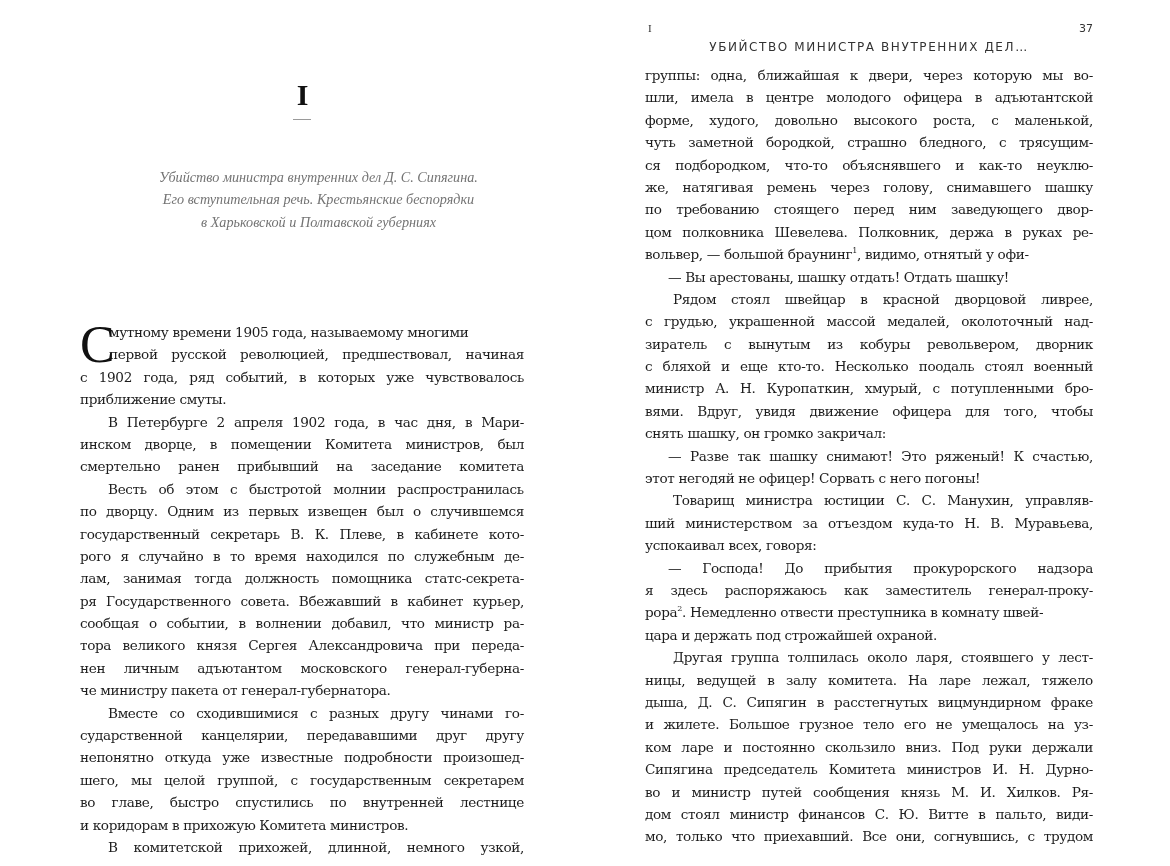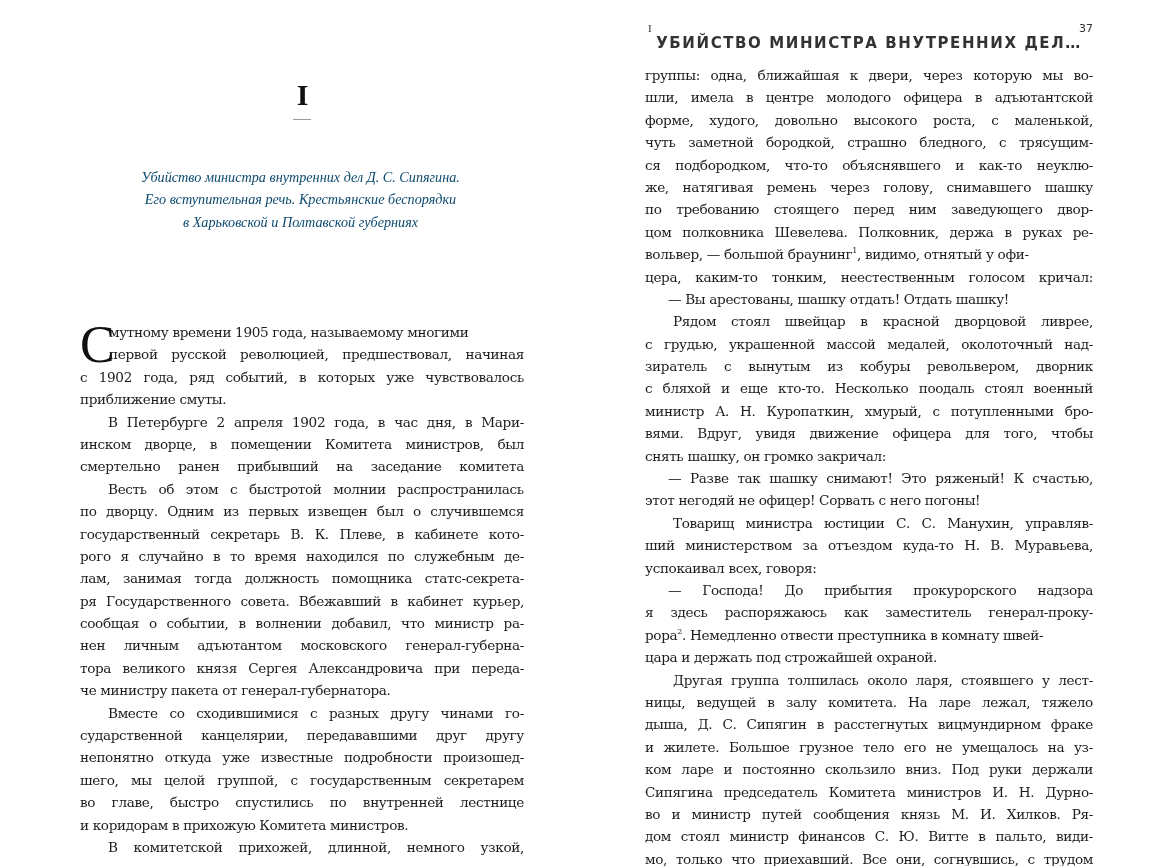--- a/index.html
+++ b/index.html
@@ -14,22 +14,22 @@
 
   
   .chapter-num {
     position: absolute; left: 0; width: 605px; top: 78px; text-align: center;
     font-family: "Liberation Serif", serif; font-size: 30px; font-weight: bold; color: #111;
   }
   .chapter-rule {
     position: absolute; left: 293px; top: 119px; width: 18px; height: 1px; background: #9a9a9a;
   }
   .chapter-summary {
-    position: absolute; left: 108px; width: 385px; top: 166px; text-align: center;
-    font-family: "Liberation Serif", serif; font-style: italic; font-size: 14.2px; line-height: 22.4px; color: #0c4a6e;
+    position: absolute; left: 126px; width: 385px; top: 166px; text-align: center;
+    font-family: "Liberation Serif", serif; font-style: italic; font-size: 14.2px; line-height: 22.4px; color: #737373;
   }
   .chapter-summary div { white-space: nowrap; }
 
   .body-text {
     position: absolute; font-family: "DejaVu Serif", serif; font-size: 13.6px; line-height: 22.4px;
     color: #1c1c1c; letter-spacing: -0.35px;
   }
   .body-text .line { white-space: nowrap; display: flex; justify-content: space-between; height: 22.4px; }
   .body-text .line.last { justify-content: flex-start; }
   .body-text .line.indent { padding-left: 28px; justify-content: space-between; }
@@ -45,21 +45,21 @@
   .after-cap { padding-left: 29px; }
 
   .sup { font-size: 8px; vertical-align: super; line-height: 0; }
 
   
   .running-header {
     position: absolute; left: 645px; width: 448px; top: 22px; height: 16px;
     font-family: "DejaVu Sans", sans-serif; font-size: 9.5px; color: #333;
   }
   .rh-section { position: absolute; left: 3px; top: 0; font-family: "Liberation Serif", serif; font-size: 11px; }
-  .rh-title { position: absolute; left: 0; right: 0; text-align: center; letter-spacing: 1.6px; font-weight: bold; font-size: 15px; top: 12px; }
+  .rh-title { position: absolute; left: 0; right: 0; text-align: center; letter-spacing: 1.6px; font-weight: normal; font-size: 12px; top: 18px; }
   .rh-page { position: absolute; right: 0; top: 0; font-size: 11px; }
 </style>
 </head>
 <body>
 
 <div class="page page-left">
   <div class="chapter-num">I</div>
   <div class="chapter-rule"></div>
   <div class="chapter-summary">
     <div>Убийство министра внутренних дел Д. С. Сипягина.</div>
@@ -185,34 +185,34 @@
         <span>о</span>
         <span>событии,</span>
         <span>в</span>
         <span>волнении</span>
         <span>добавил,</span>
         <span>что</span>
         <span>министр</span>
         <span>ра-</span>
       </div>
     <div class="line">
-        <span>нен</span>
-        <span>личным</span>
-        <span>адъютантом</span>
-        <span>московского</span>
-        <span>генерал-губерна-</span>
-      </div>
-    <div class="line">
         <span>тора</span>
         <span>великого</span>
         <span>князя</span>
         <span>Сергея</span>
         <span>Александровича</span>
         <span>при</span>
         <span>переда-</span>
+      </div>
+    <div class="line">
+        <span>нен</span>
+        <span>личным</span>
+        <span>адъютантом</span>
+        <span>московского</span>
+        <span>генерал-губерна-</span>
       </div>
     <div class="line last">че министру пакета от генерал-губернатора.</div>
     <div class="line indent">
         <span>Вместе</span>
         <span>со</span>
         <span>сходившимися</span>
         <span>с</span>
         <span>разных</span>
         <span>другу</span>
         <span>чинами</span>
@@ -345,28 +345,20 @@
       <span>Шевелева.</span>
       <span>Полковник,</span>
       <span>держа</span>
       <span>в</span>
       <span>руках</span>
       <span>ре-</span>
     </div>
   <div class="line">
     <span><span>вольвер, — большой браунинг</span><span class="sup">1</span><span>, видимо, отнятый у офи-</span></span>
   </div>
-  <div class="line">
-      <span>цера,</span>
-      <span>каким-то</span>
-      <span>тонким,</span>
-      <span>неестественным</span>
-      <span>голосом</span>
-      <span>кричал:</span>
-    </div>
   <div class="line last dialog">—  Вы арестованы, шашку отдать! Отдать шашку!</div>
   <div class="line indent">
       <span>Рядом</span>
       <span>стоял</span>
       <span>швейцар</span>
       <span>в</span>
       <span>красной</span>
       <span>дворцовой</span>
       <span>ливрее,</span>
     </div>

